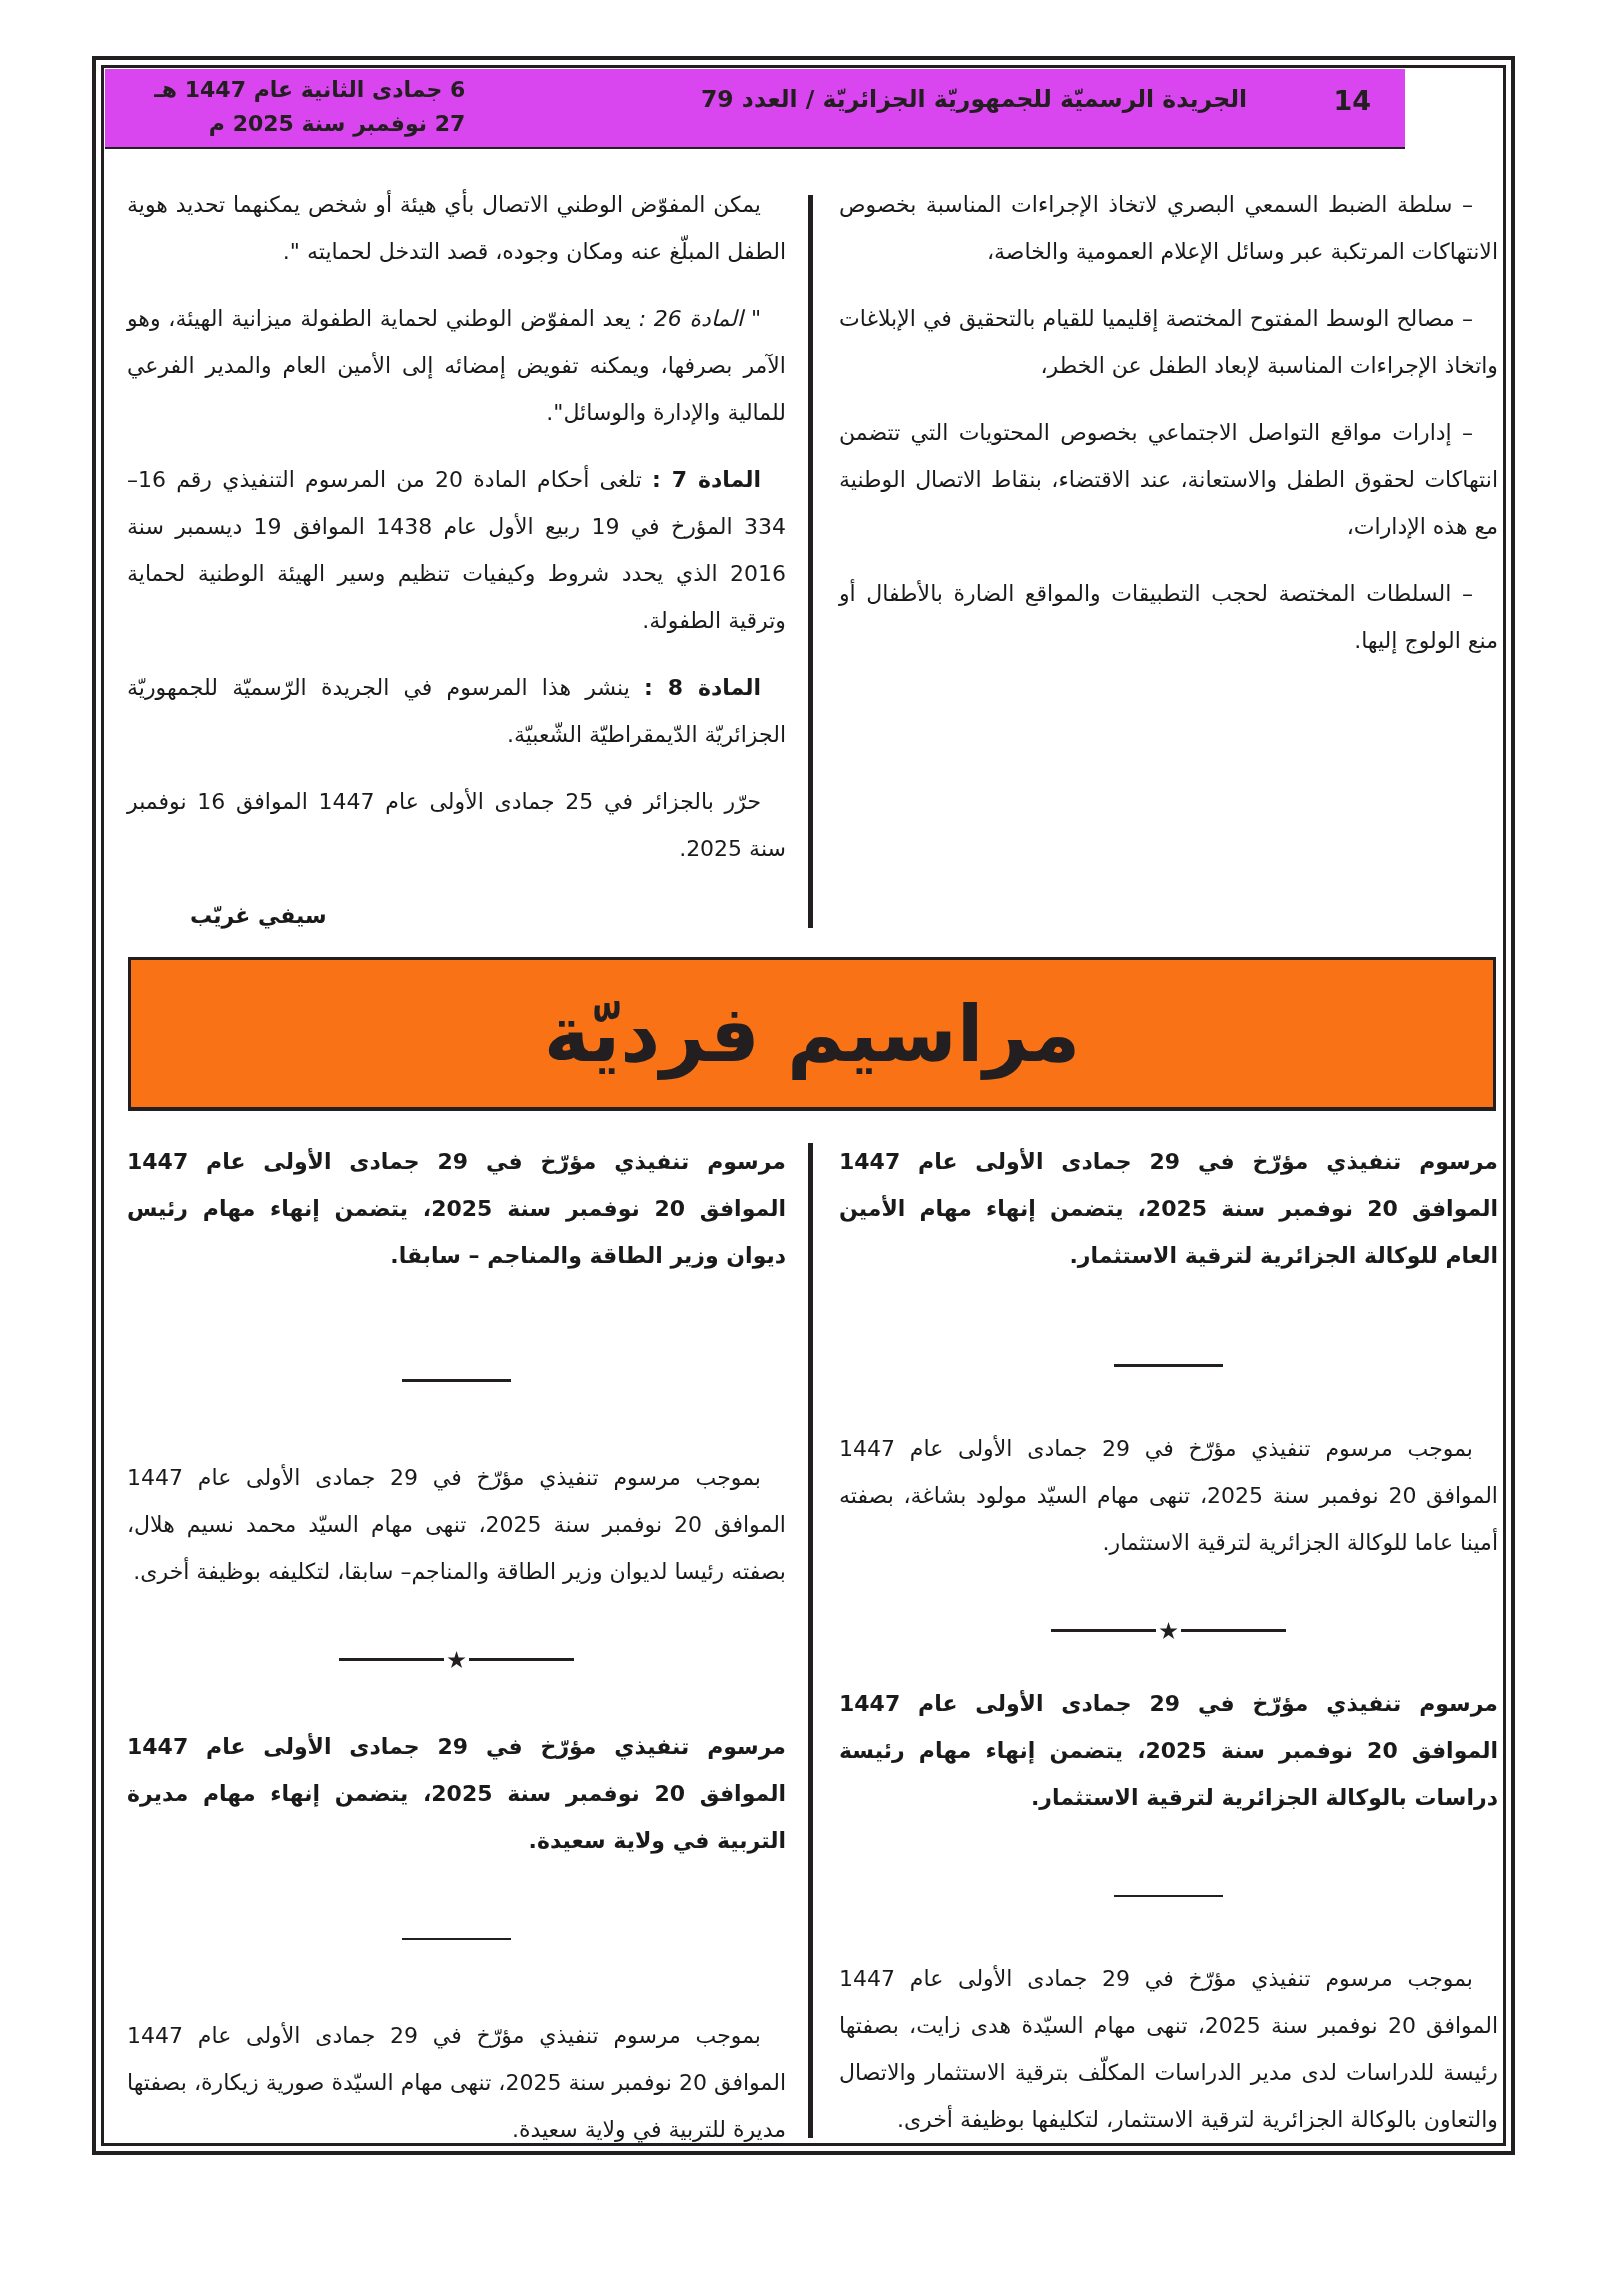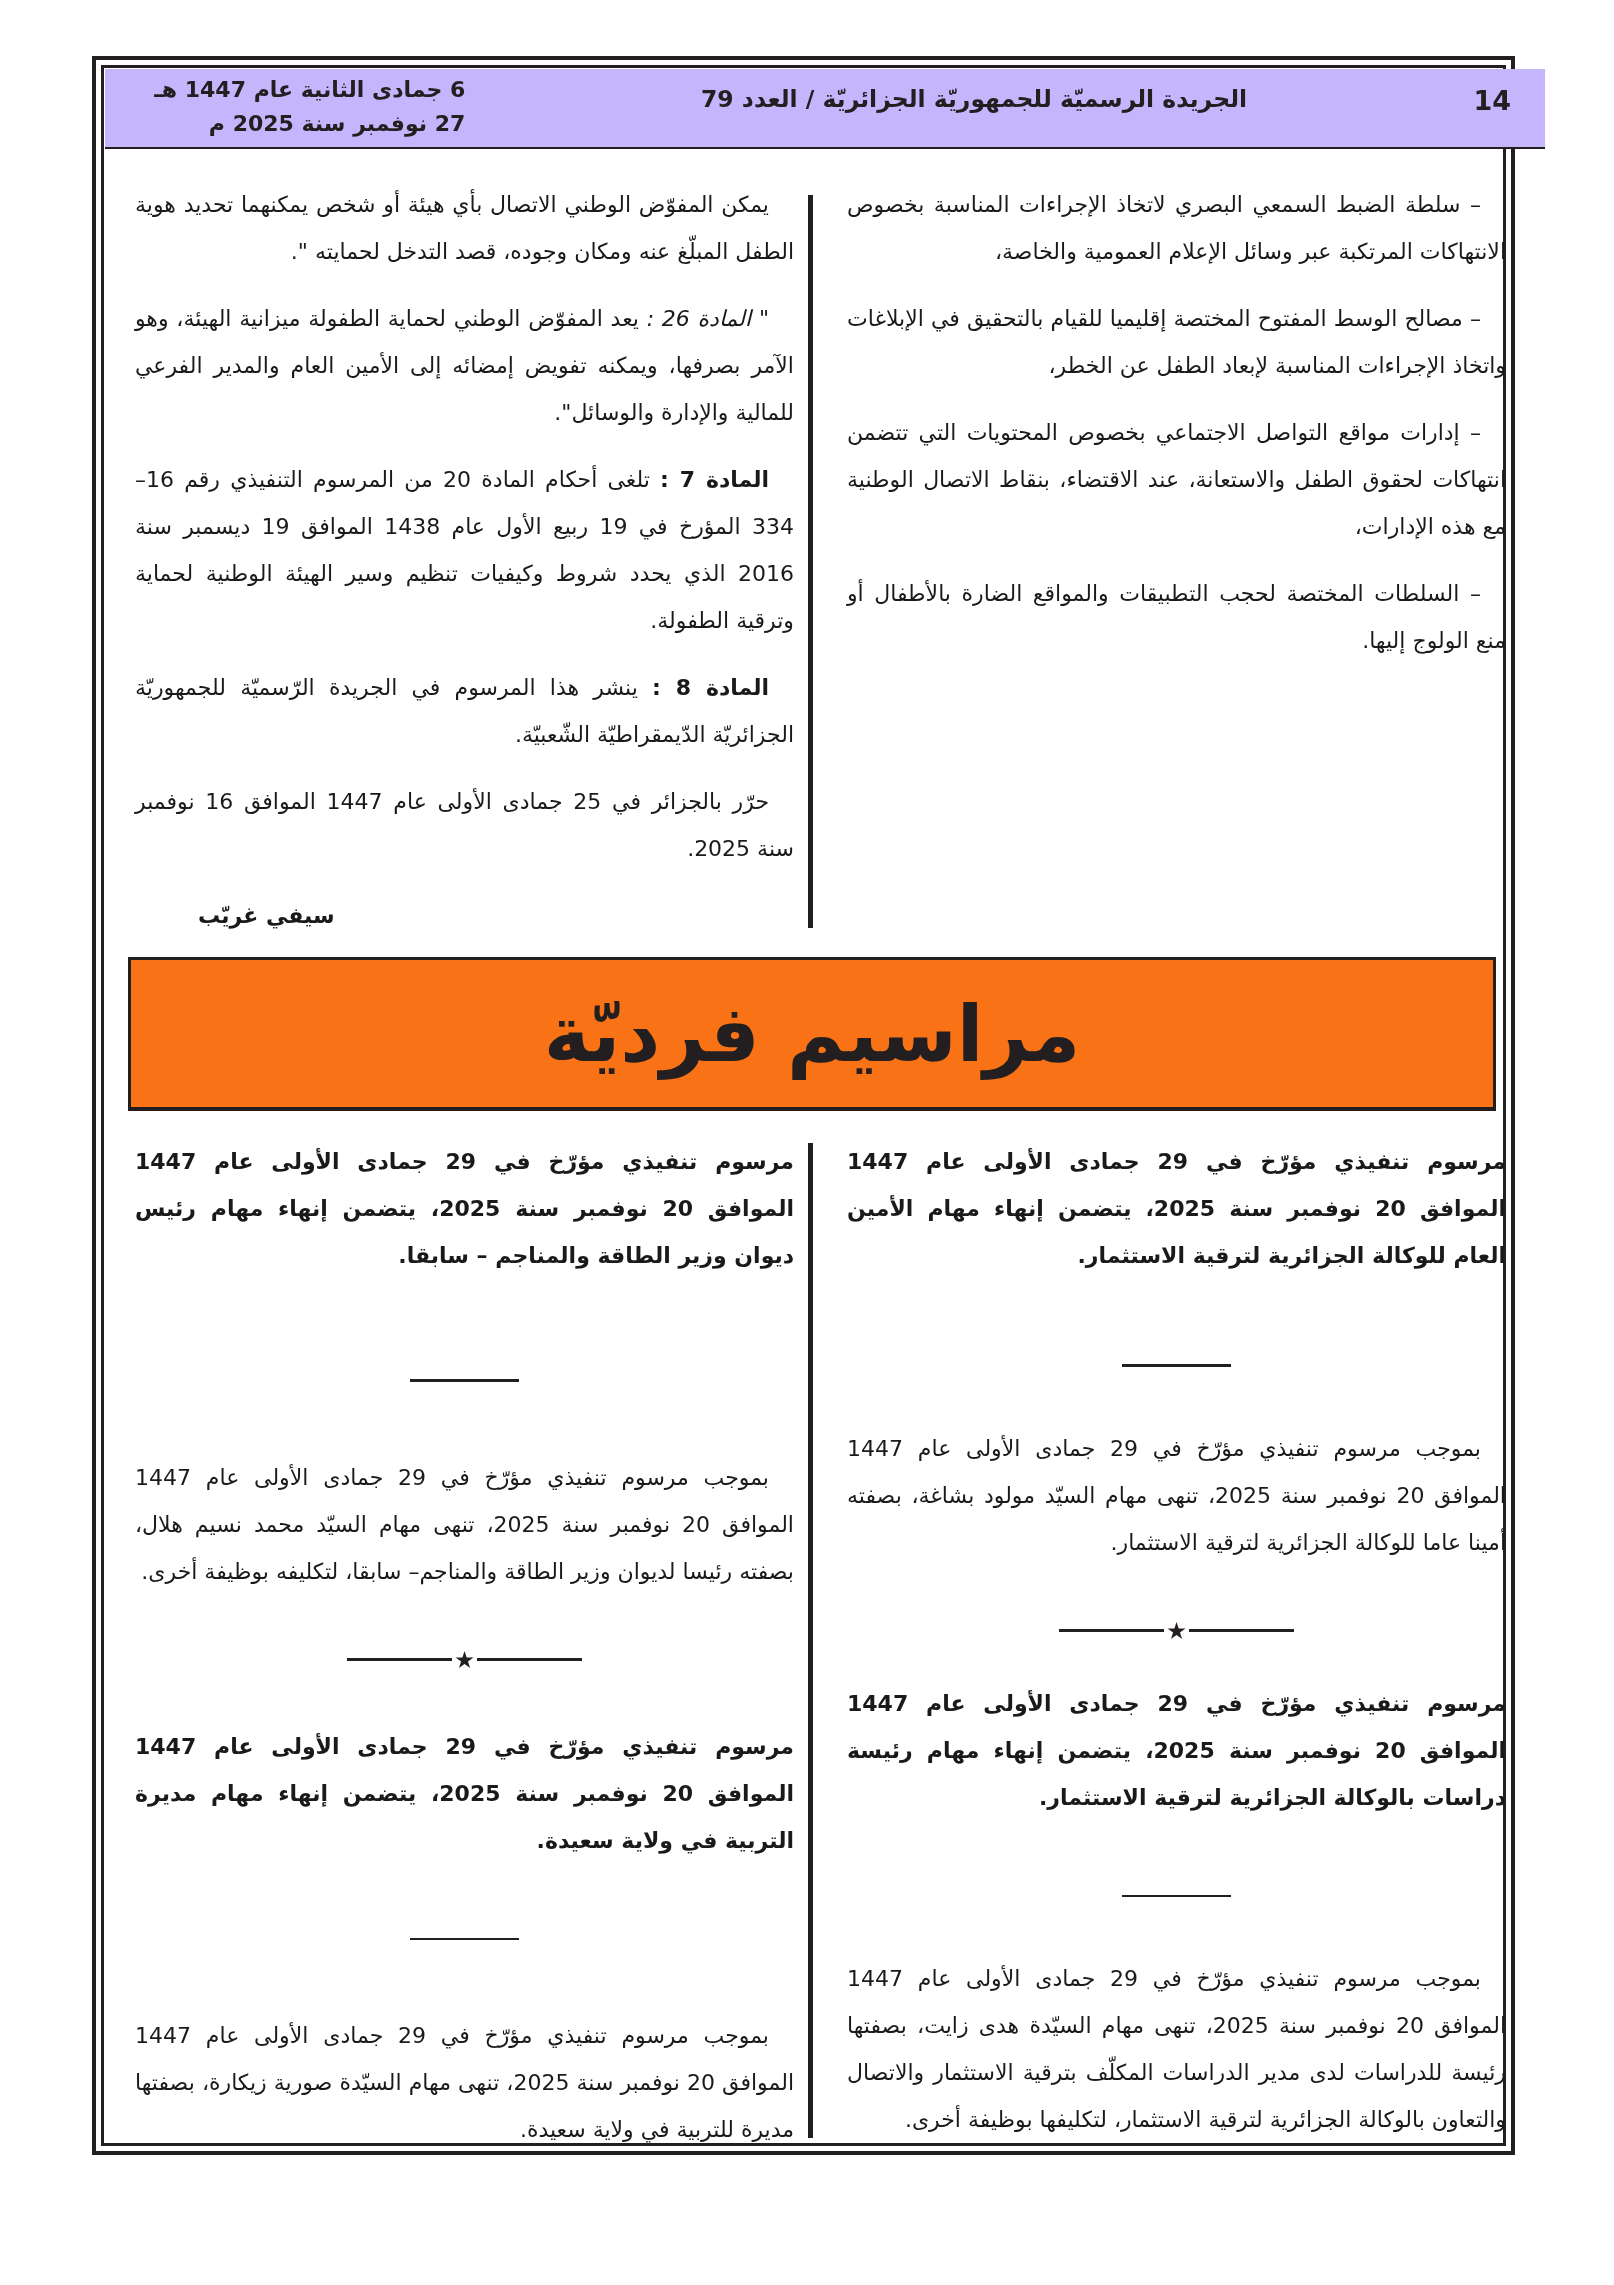--- a/index.html
+++ b/index.html
@@ -4,30 +4,30 @@
 <style>
   html, body { margin: 0; padding: 0; background: #ffffff; }
   body { width: 1615px; height: 2285px; position: relative; overflow: hidden;
          font-family: "DejaVu Sans", sans-serif; color: #1a1a1a; }
 
   .outer-frame { position: absolute; left: 92px; top: 56px; width: 1423px; height: 2099px;
                  border: 4.5px solid #231f20; box-sizing: border-box; }
   .inner-frame { position: absolute; left: 101px; top: 65px; width: 1405px; height: 2081px;
                  border: 3.6px solid #231f20; box-sizing: border-box; }
 
-  .header { position: absolute; left: 105px; top: 69px; width: 1440px; height: 80px;
-            background: #c4b5fd; border-bottom: 2.7px solid #231f20; box-sizing: border-box;
+  .header { position: absolute; left: 105px; top: 69px; width: 1300px; height: 80px;
+            background: #d946ef; border-bottom: 2.7px solid #231f20; box-sizing: border-box;
             display: flex; align-items: center; direction: ltr; }
   .hdr-date { position: absolute; left: 16.3px; top: 3.6px; width: 344px; text-align: right; direction: rtl;
               font-weight: bold; font-size: 22px; line-height: 34px; color: #231f20; }
   .hdr-title { position: absolute; left: 525px; top: 16.3px; width: 688px; text-align: center; direction: rtl;
                font-weight: bold; font-size: 23.5px; color: #231f20; }
   .hdr-page { position: absolute; right: 34px; top: 16.3px; font-weight: bold; font-size: 27px; color: #231f20; }
 
-  .col { position: absolute; direction: rtl; text-align: justify; text-align-last: right; margin-left: 8px; }
+  .col { position: absolute; direction: rtl; text-align: justify; text-align-last: right; }
   .col p { margin: 0 0 20px 0; font-size: 22px; line-height: 47px; }
   .col p.indent { text-indent: 25px; }
   .col .bold { font-weight: bold; }
 
   .top-right { left: 839px; top: 181px; width: 659px; }
   .top-left  { left: 127px; top: 181px; width: 659px; }
 
   .col-divider-top { position: absolute; left: 808px; top: 195px; width: 4.5px; height: 733px; background: #231f20; }
 
   .signature { font-weight: bold; font-size: 23.5px; text-align: left; text-align-last: left !important;

